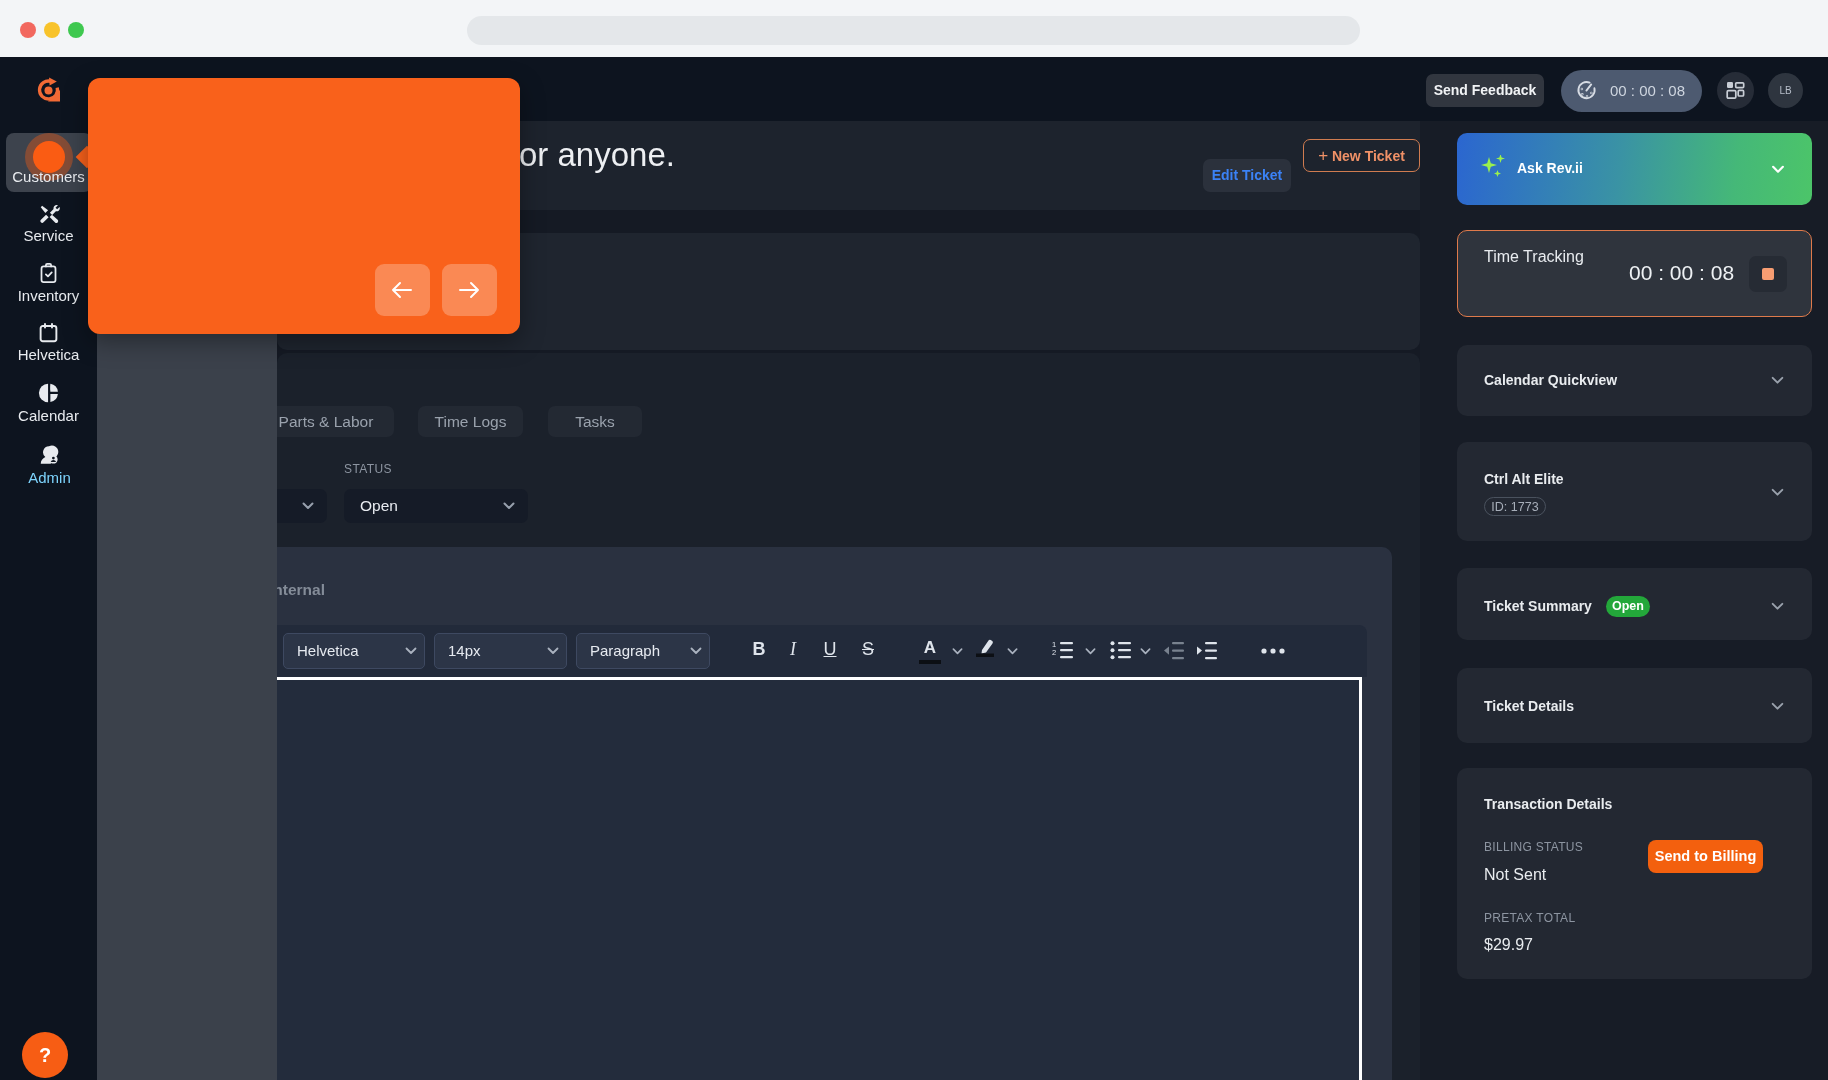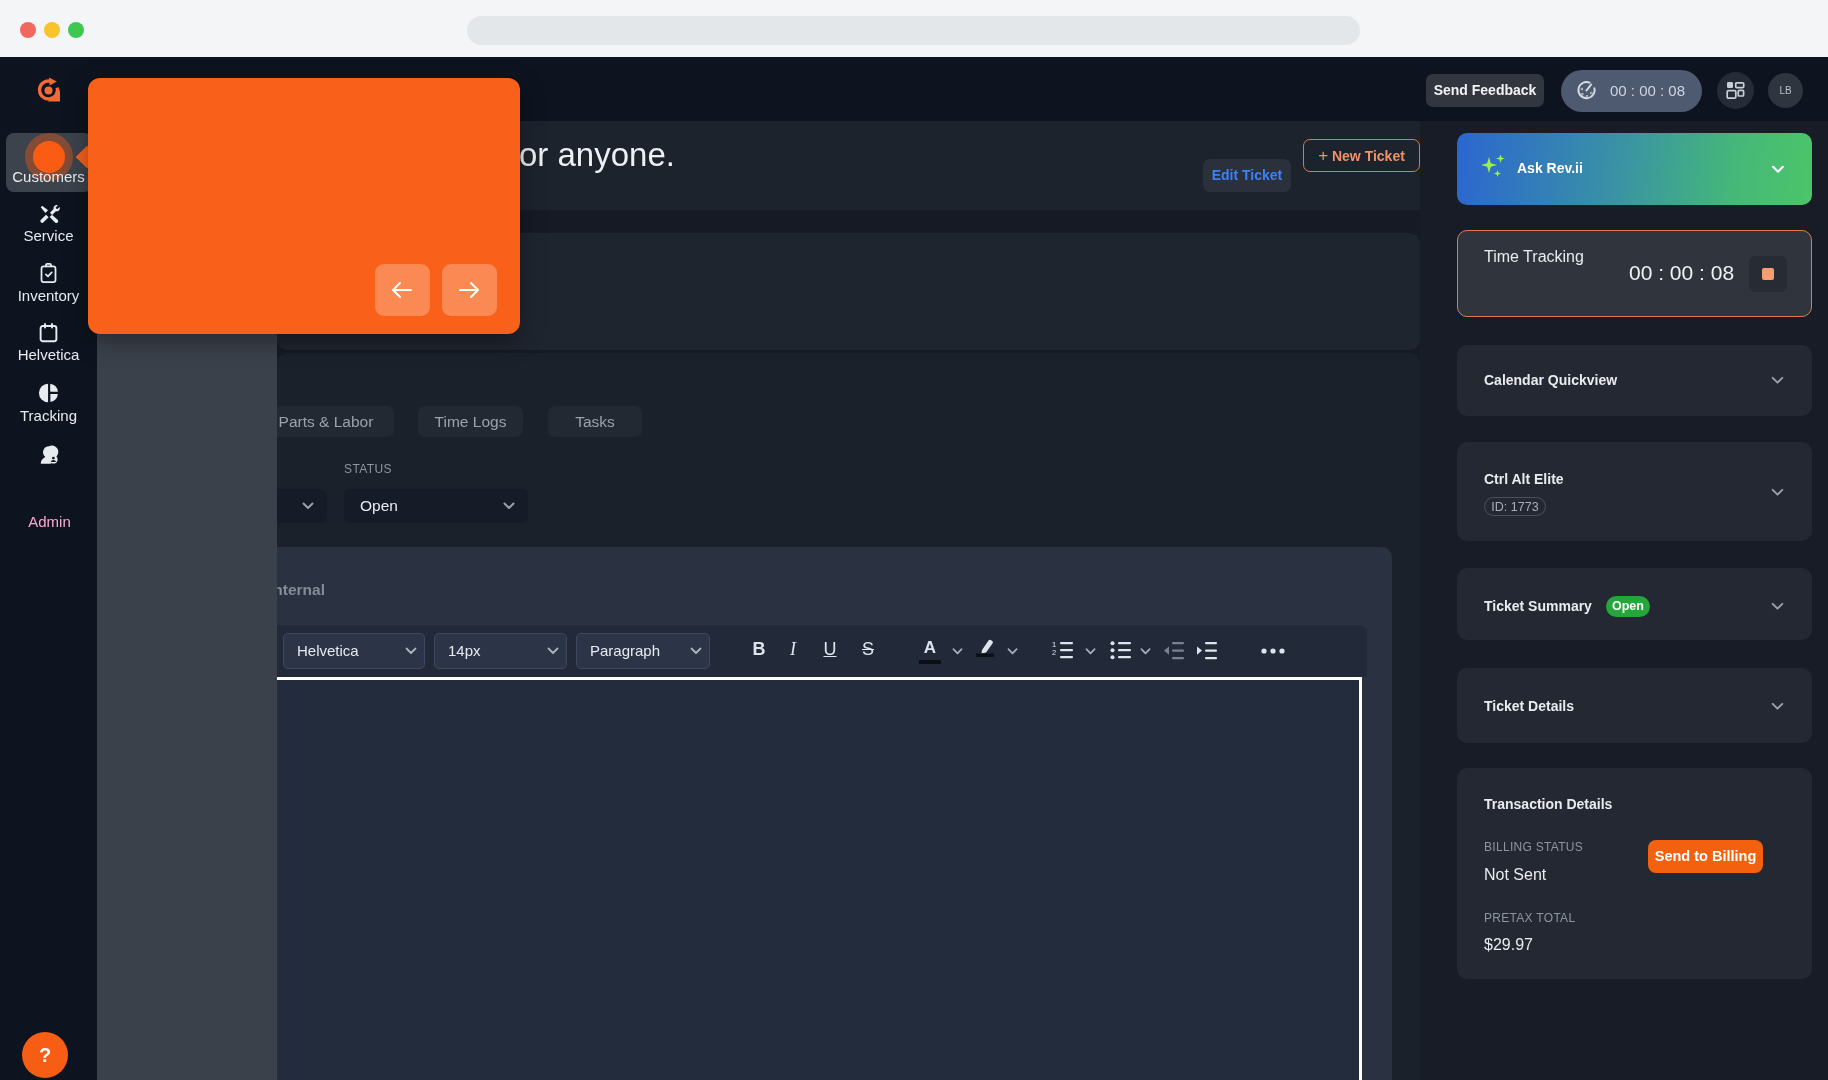--- a/index.html
+++ b/index.html
@@ -56,29 +56,29 @@
       <path d="M16 2.2 v4"></path>
 </svg>
 <div class="abs" style="left:0;top:346px;width:97px;text-align:center;color:#e8ebef;font-size:15px;">Helvetica</div>
 
 <svg class="abs" style="left:38px;top:382px;" width="22" height="22" viewBox="0 0 24 24" fill="#e8ebef">
  <path d="M11 2 A 10 10 0 0 0 11 22 Z"></path>
  <path d="M13.5 2 A 10 10 0 0 1 13.5 10.5 L 13.5 10.5 Z"></path>
  <path d="M13.5 2 a 10 10 0 0 1 8.2 8.5 h-8.2 z"></path>
  <path d="M13.5 13 h 8.2 a 10 10 0 0 1 -8.2 8.8 z"></path>
 </svg>
-<div class="abs" style="left:0;top:407px;width:97px;text-align:center;color:#e8ebef;font-size:15px;">Tracking</div>
+<div class="abs" style="left:0;top:407px;width:97px;text-align:center;color:#e8ebef;font-size:15px;">Calendar</div>
 
 <svg class="abs" style="left:38px;top:444px;" width="22" height="22" viewBox="0 0 24 24">
  <path d="M12 2.5 a6.5 6.5 0 0 0 -4 11.6 c-3 1.4-5 4-5 7.4 h11 a7.5 7.5 0 0 1 4.5 -6.9 6.5 6.5 0 0 0 -6.5 -12.1z" fill="#e8ebef"></path>
  <circle cx="16.8" cy="16.8" r="4.6" fill="#e8ebef"></circle>
  <circle cx="16.8" cy="15.4" r="1.5" fill="#0d141f"></circle>
  <path d="M13.8 19.5 a3.2 3.2 0 0 1 6 0 z" fill="#0d141f"></path>
 </svg>
-<div class="abs" style="left:0;top:469px;width:99px;text-align:center;color:#f9a8d4;font-size:15px;margin-top:44px;">Admin</div>
+<div class="abs" style="left:0;top:469px;width:99px;text-align:center;color:#7dd3fc;font-size:15px;">Admin</div>
 
 <div class="abs" style="left:22px;top:1032px;width:46px;height:46px;border-radius:50%;background:#f75d14;color:#fff;font-size:20px;font-weight:bold;text-align:center;line-height:46px;">?</div>
 
 <div class="abs" style="left:1426px;top:74px;width:118px;height:33px;background:#31363f;border-radius:7px;color:#f1f3f5;font-weight:bold;font-size:14px;text-align:center;line-height:33px;">Send Feedback</div>
 <div class="abs" style="left:1561px;top:70px;width:141px;height:42px;background:#4d5a70;border-radius:21px;"></div>
 <svg class="abs" style="left:1576px;top:80px;" width="21" height="21" viewBox="0 0 21 21" fill="none" stroke="#d7dce4" stroke-width="1.9" stroke-linecap="round">
  <path d="M13.6 2.6 A 8.1 8.1 0 1 0 18.4 8.2"></path>
  <path d="M10.4 10.6 L15.2 4.4"></path>
  <circle cx="5.9" cy="9" r="0.3" fill="#d7dce4"></circle>
  <circle cx="6.3" cy="14.3" r="0.3" fill="#d7dce4"></circle>

